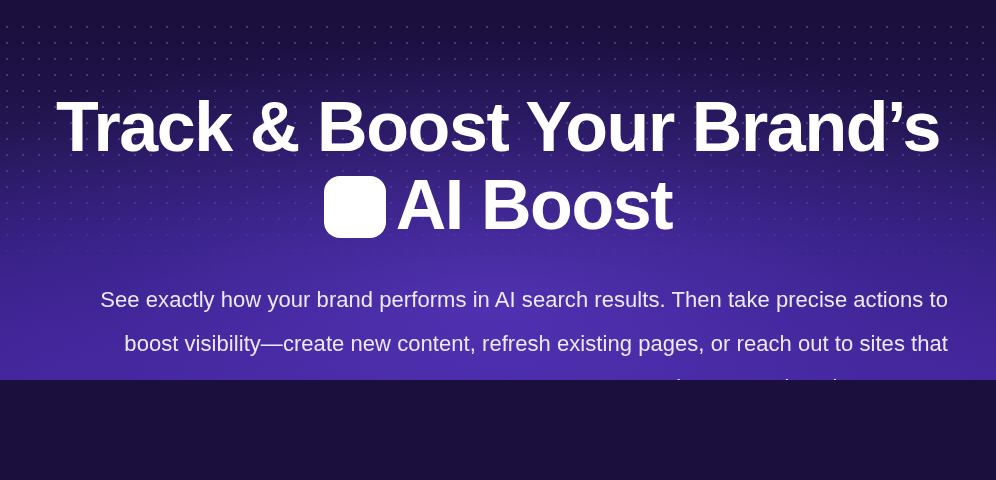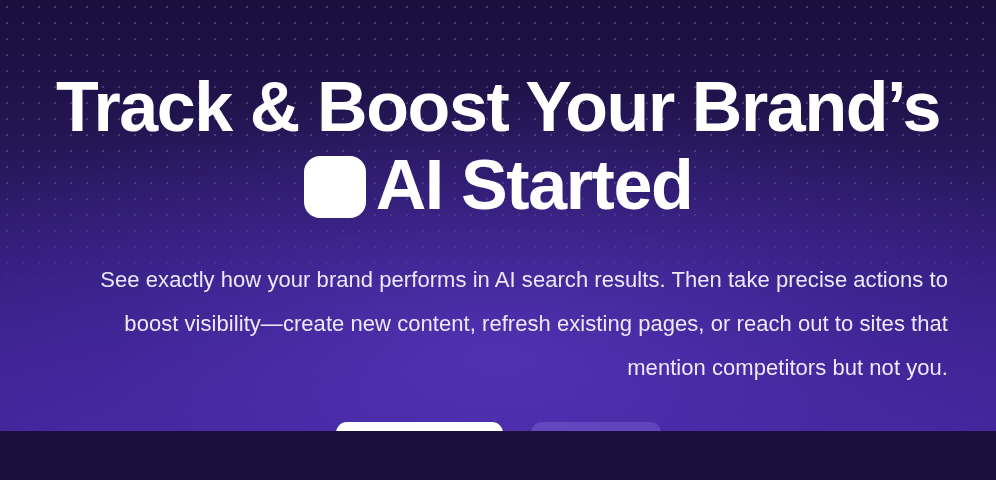--- a/index.html
+++ b/index.html
@@ -12,33 +12,34 @@
   }
 
   body {
     font-family: "Liberation Sans", sans-serif;
     background: #1a0f3d;
   }
 
   .hero {
     position: relative;
     width: 996px;
-    height: 431px;
+    height: 360px;
     overflow: hidden;
     background: linear-gradient(
       180deg,
       #1a0f3d 0%,
       #1d1145 14%,
       #231551 30%,
       #2b1a66 46%,
       #331e7c 62%,
       #3b218b 78%,
       #412394 90%,
       #432599 100%
     );
+    margin-top: 20px;
   }
 
   
   .dot-grid {
     position: absolute;
     inset: 0;
     background-image:
       radial-gradient(circle at 1px 1px,
         rgba(170, 160, 225, 0.30) 0.9px,
         rgba(170, 160, 225, 0) 1.2px);
@@ -171,21 +172,21 @@
 
   <div class="dot-grid"></div>
   <div class="glow"></div>
 
   <div class="content">
 
     <h1 class="headline">
       <span class="headline-line">Track &amp; Boost Your Brand’s</span>
       <span class="headline-line headline-line-brand">
         <span class="brand-mark"></span>
-        <span>AI Started</span>
+        <span>AI Boost</span>
       </span>
     </h1>
 
     <p class="subtitle">See exactly how your brand performs in AI search results. Then take precise actions to boost visibility—create new content, refresh existing pages, or reach out to sites that mention competitors but not you.</p>
 
     <div class="cta-row">
       <button class="btn btn-primary">Get Started</button>
       <button class="btn btn-secondary">Learn More</button>
     </div>
 

